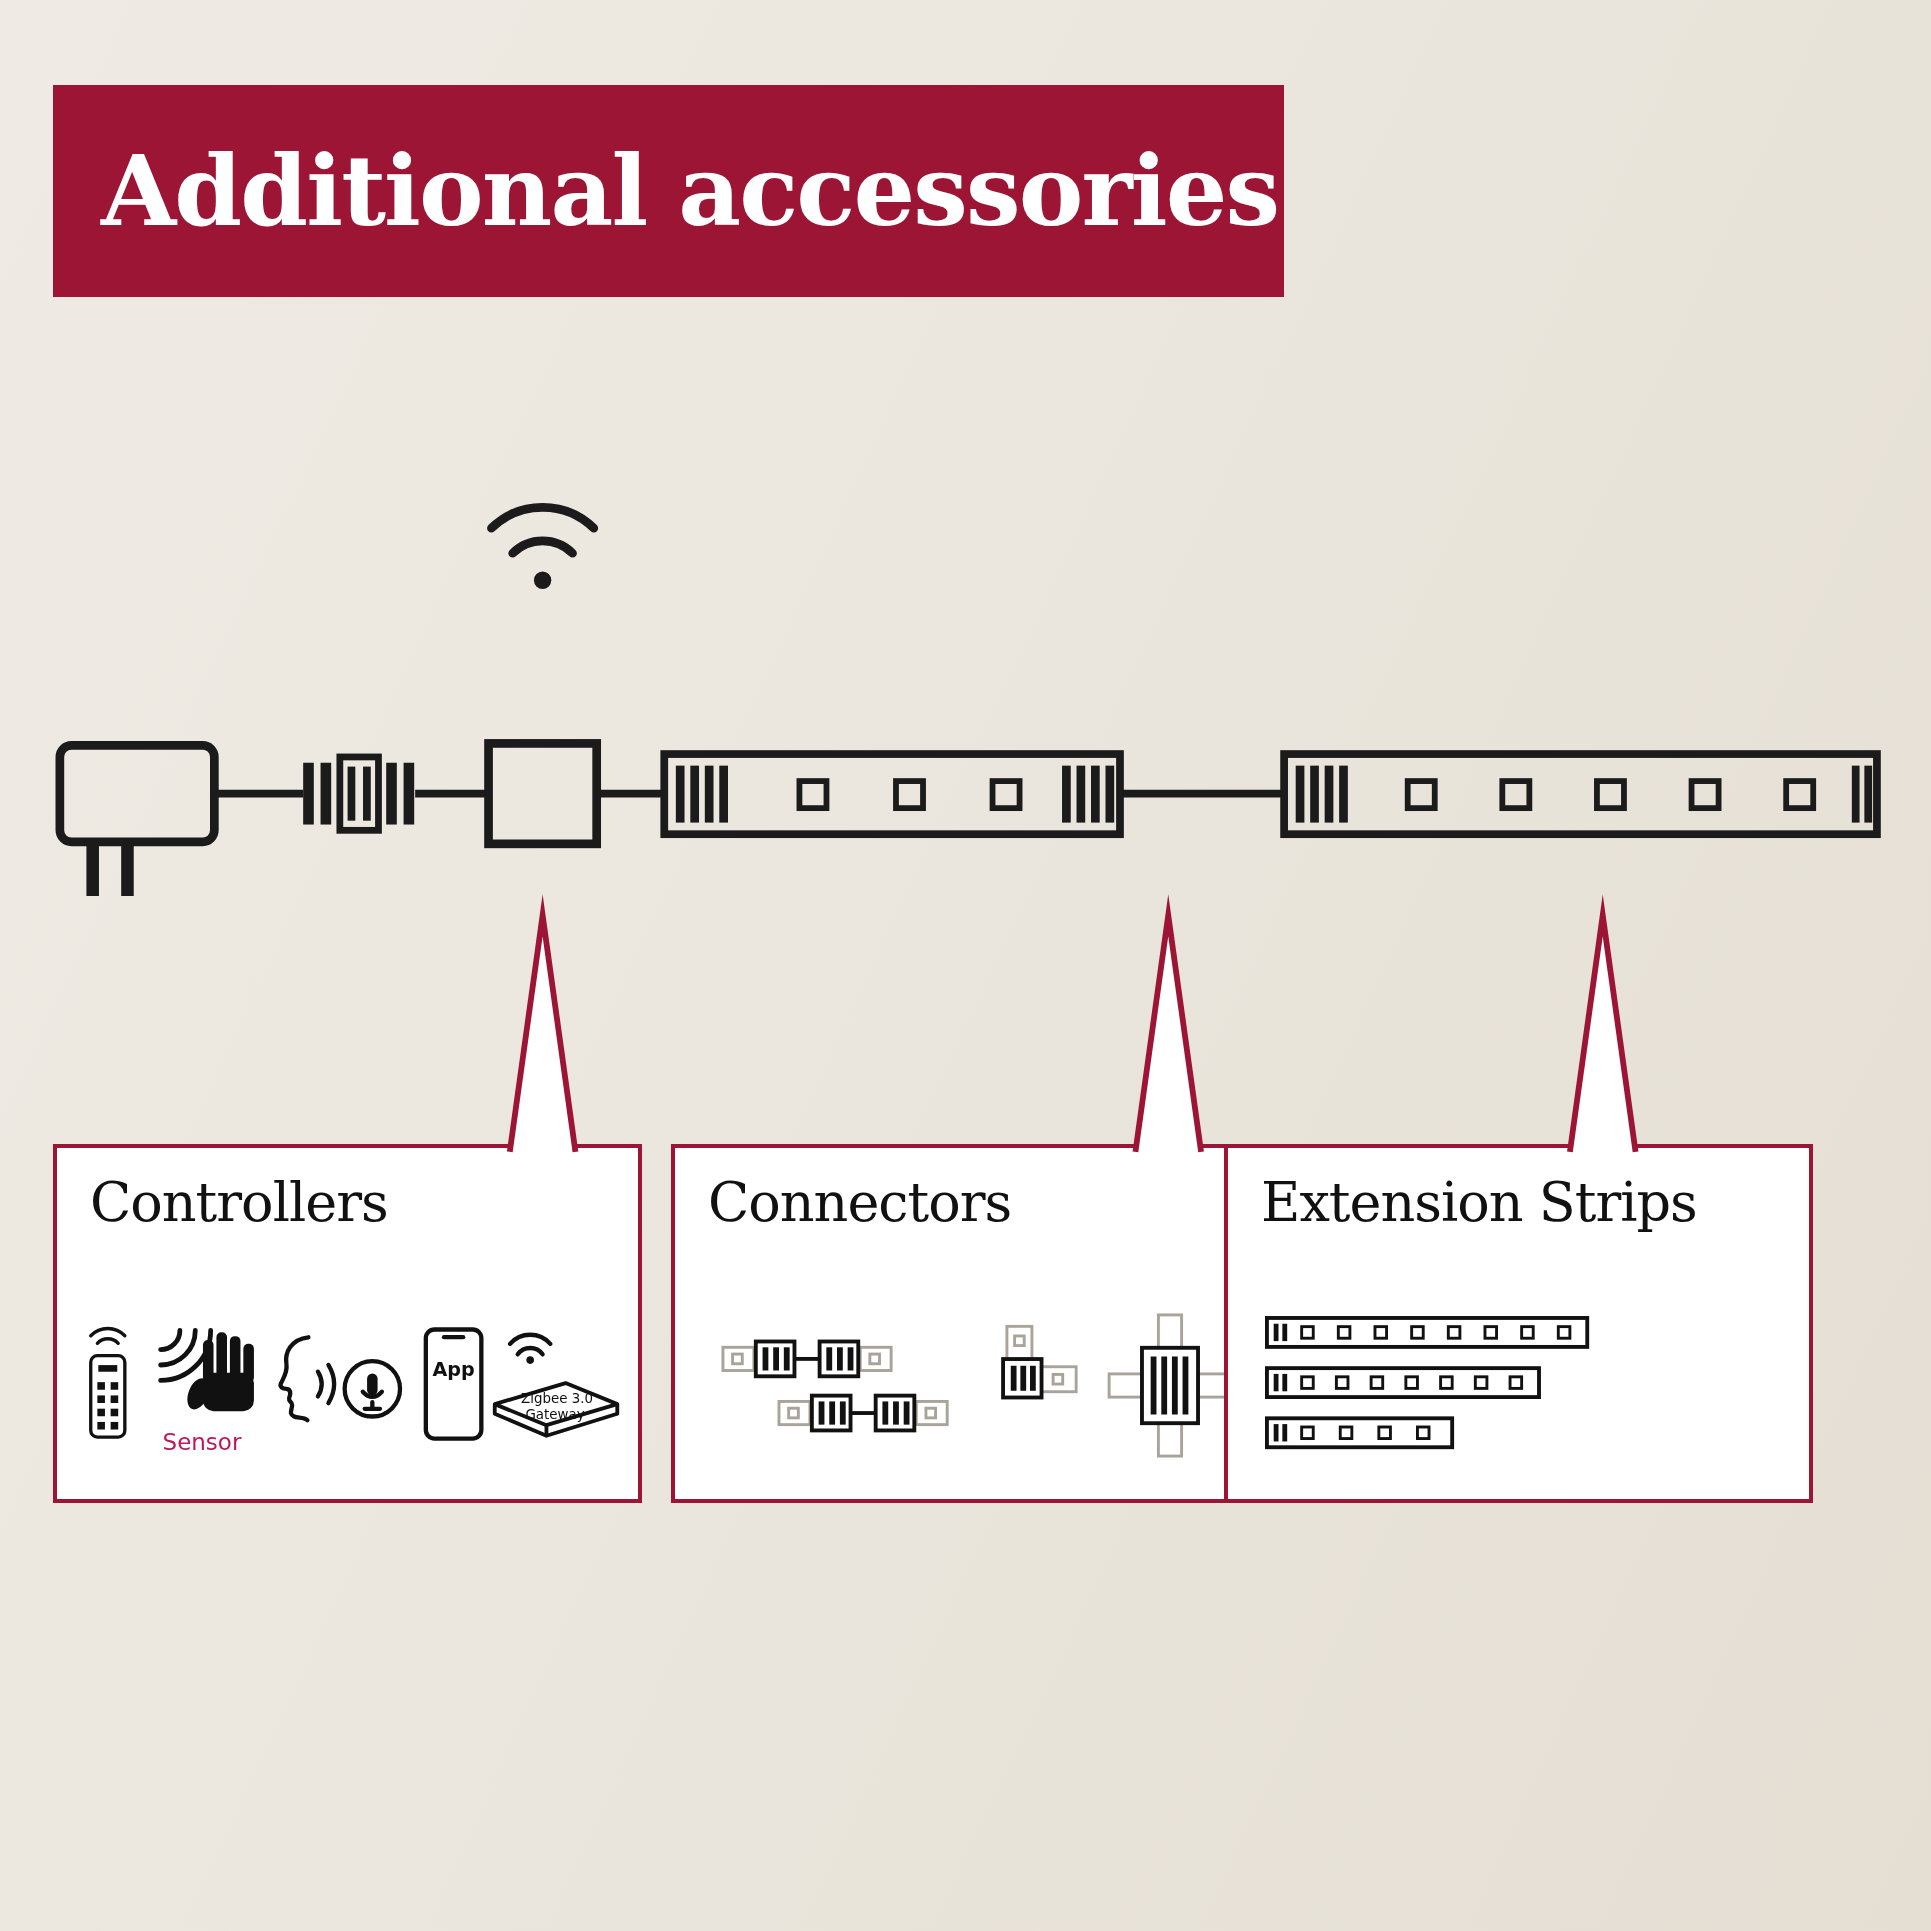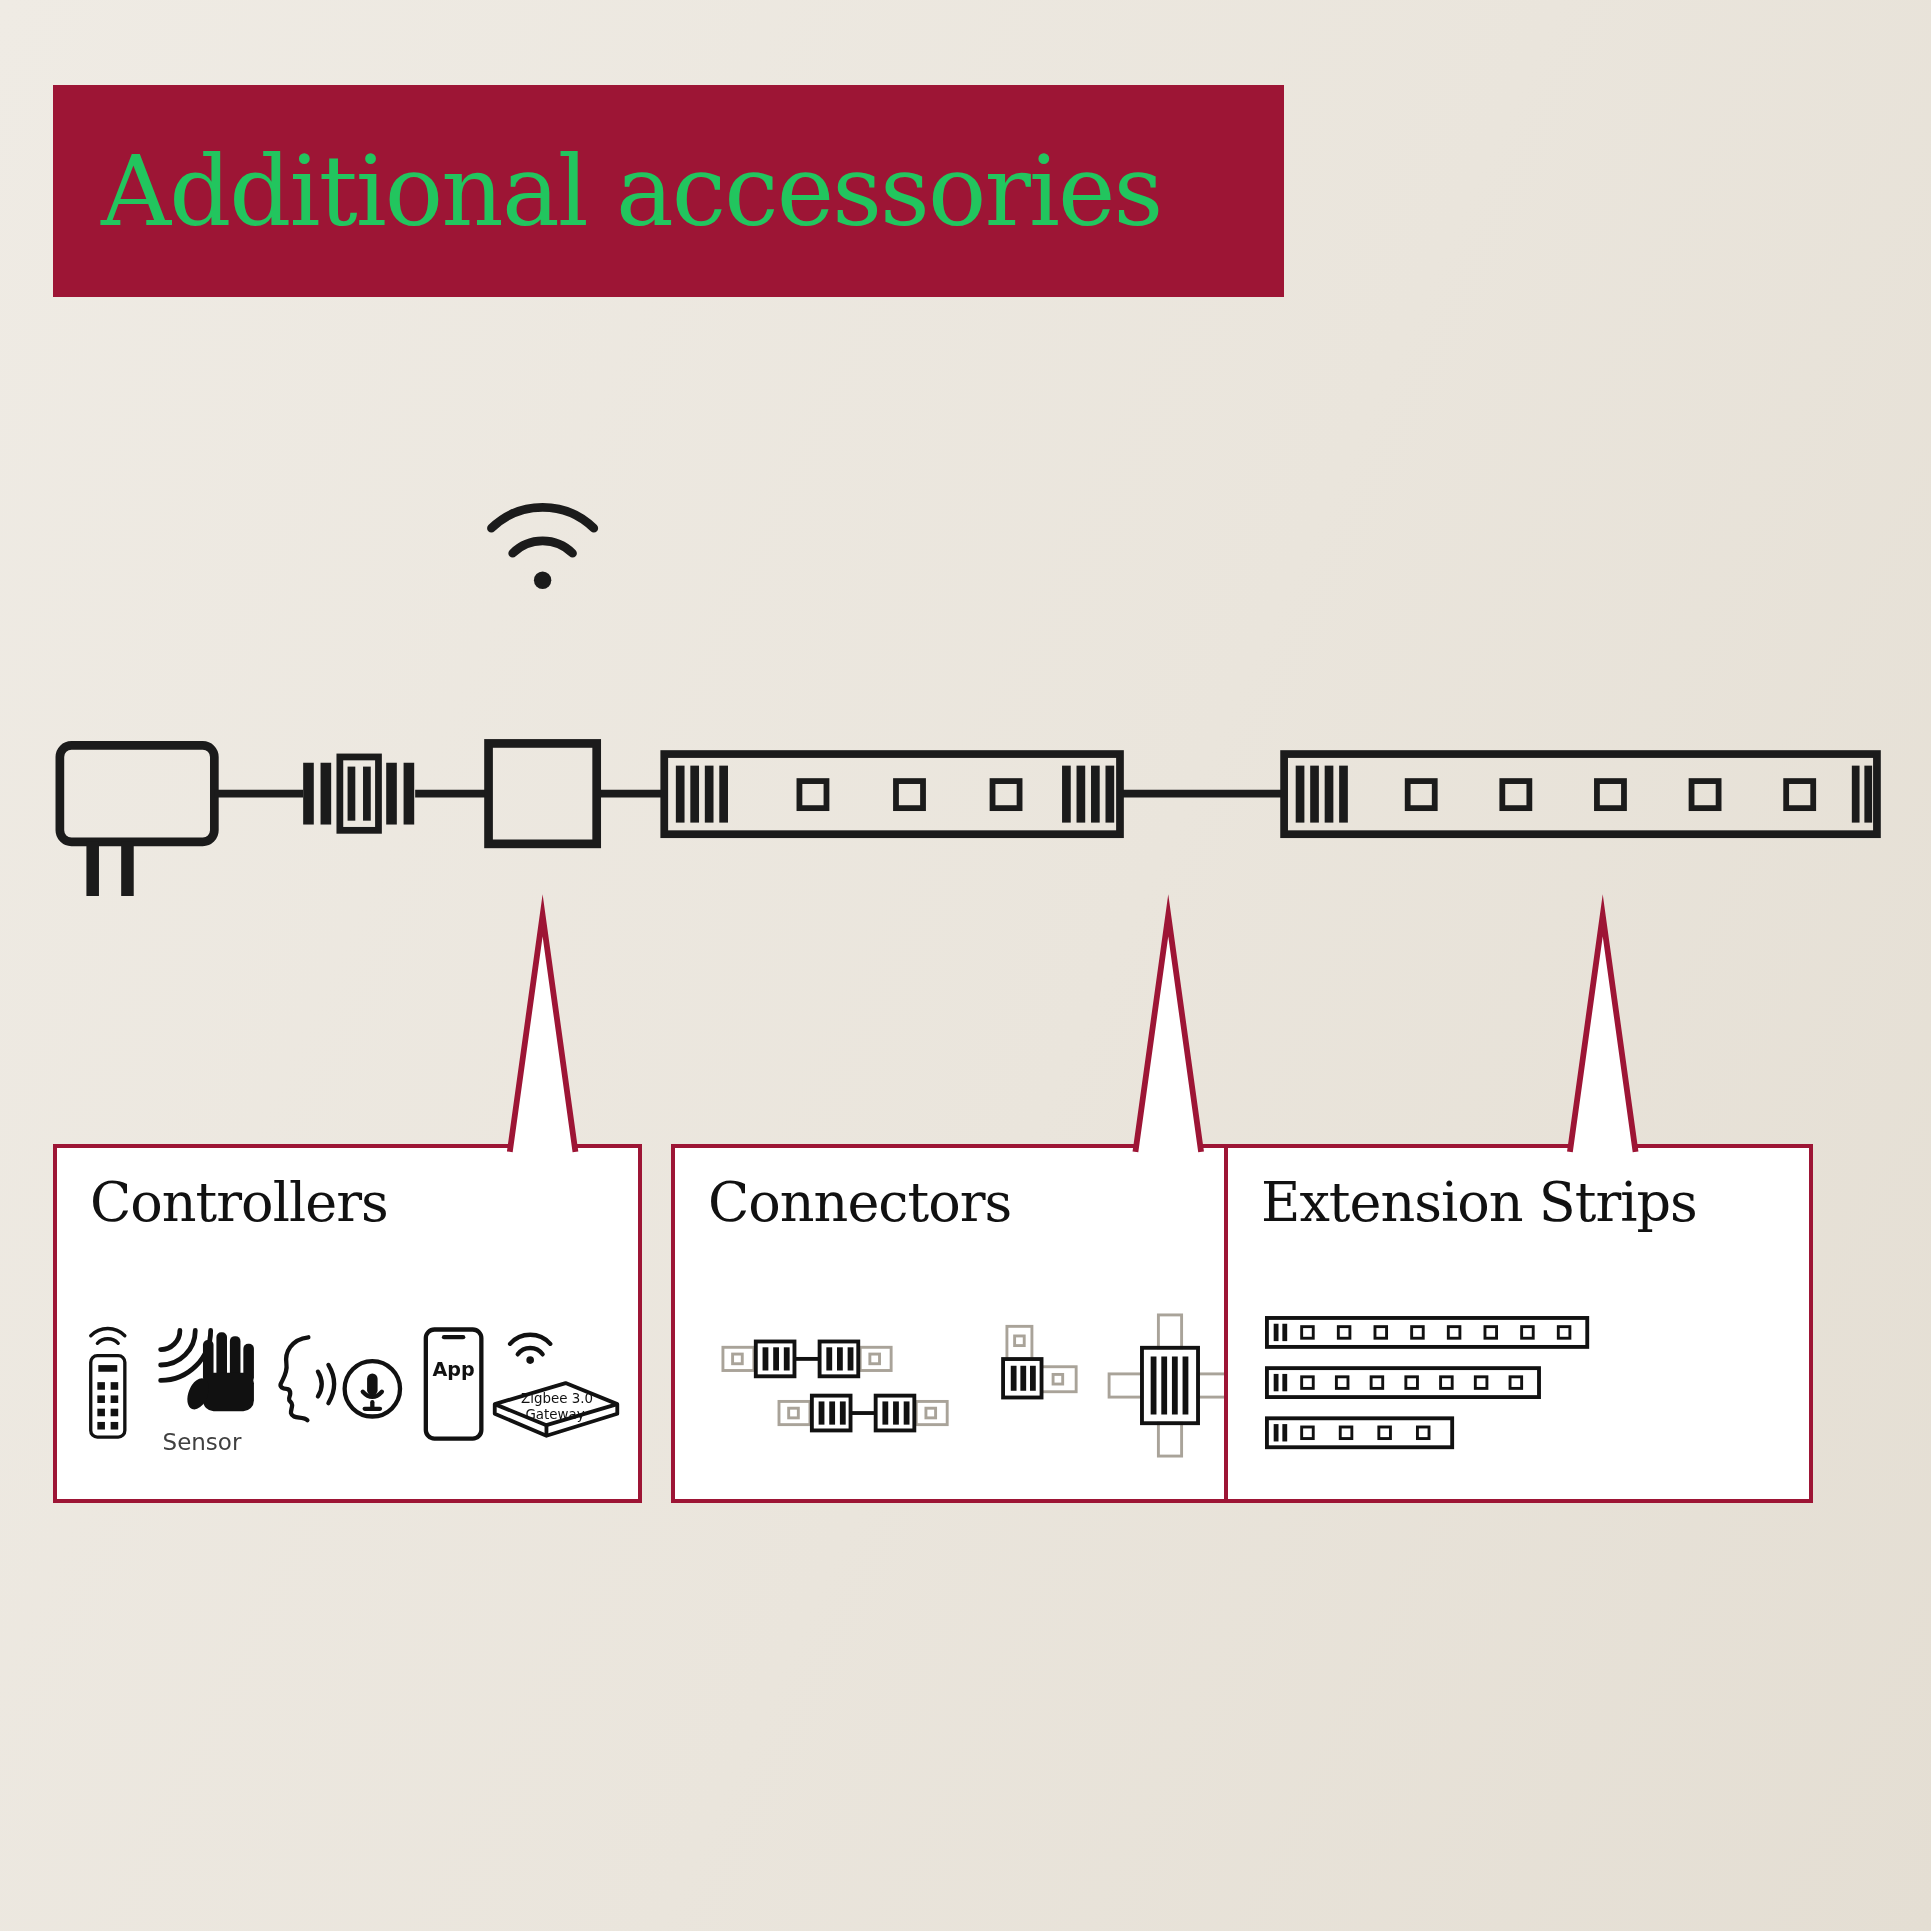--- a/index.html
+++ b/index.html
@@ -19,23 +19,23 @@
   }
   
   .banner{
     position:absolute;left:53px;top:85px;width:1231px;height:212px;
     background:var(--accent);
     display:flex;align-items:center;
     box-sizing:border-box;padding-left:48px;
     z-index:2;
   }
   .banner h1{
-    margin:0;color:#22c55e;
+    margin:0;color:#ffffff;
     font-family:"DejaVu Serif", serif;
-    font-weight:normal;font-size:97px;letter-spacing:-1.9px;
+    font-weight:bold;font-size:97px;letter-spacing:-1.9px;
     white-space:nowrap;
   }
   
   svg.overlay{
     position:absolute;left:0;top:0;z-index:5;pointer-events:none;
   }
   
   .callout{
     position:absolute;top:1144px;width:589px;height:359px;
     background:#ffffff;border:4.8px solid var(--accent);
@@ -50,21 +50,21 @@
   .icons{
     position:absolute;left:29px;right:17.4px;top:143px;bottom:19.3px;
     display:flex;align-items:center;
   }
   .icons.controllers{gap:15.4px;}
   .icons.connectors{gap:27px;justify-content:flex-start;padding-left:17.4px;}
   .icons.extensions{padding-left:7.7px;}
   .icon-stack{display:flex;flex-direction:column;align-items:center;}
   .icon-label{
     font-family:"DejaVu Sans", sans-serif;
-    font-size:23px;color:#404040;margin-top:14px;
+    font-size:23px;color:#be185d;margin-top:14px;
   }
   svg text{font-family:"DejaVu Sans", sans-serif;fill:#111;}
 </style>
 </head>
 <body>
 
 <div id="canvas">
 
   <div class="banner">
     <h1>Additional accessories</h1>

